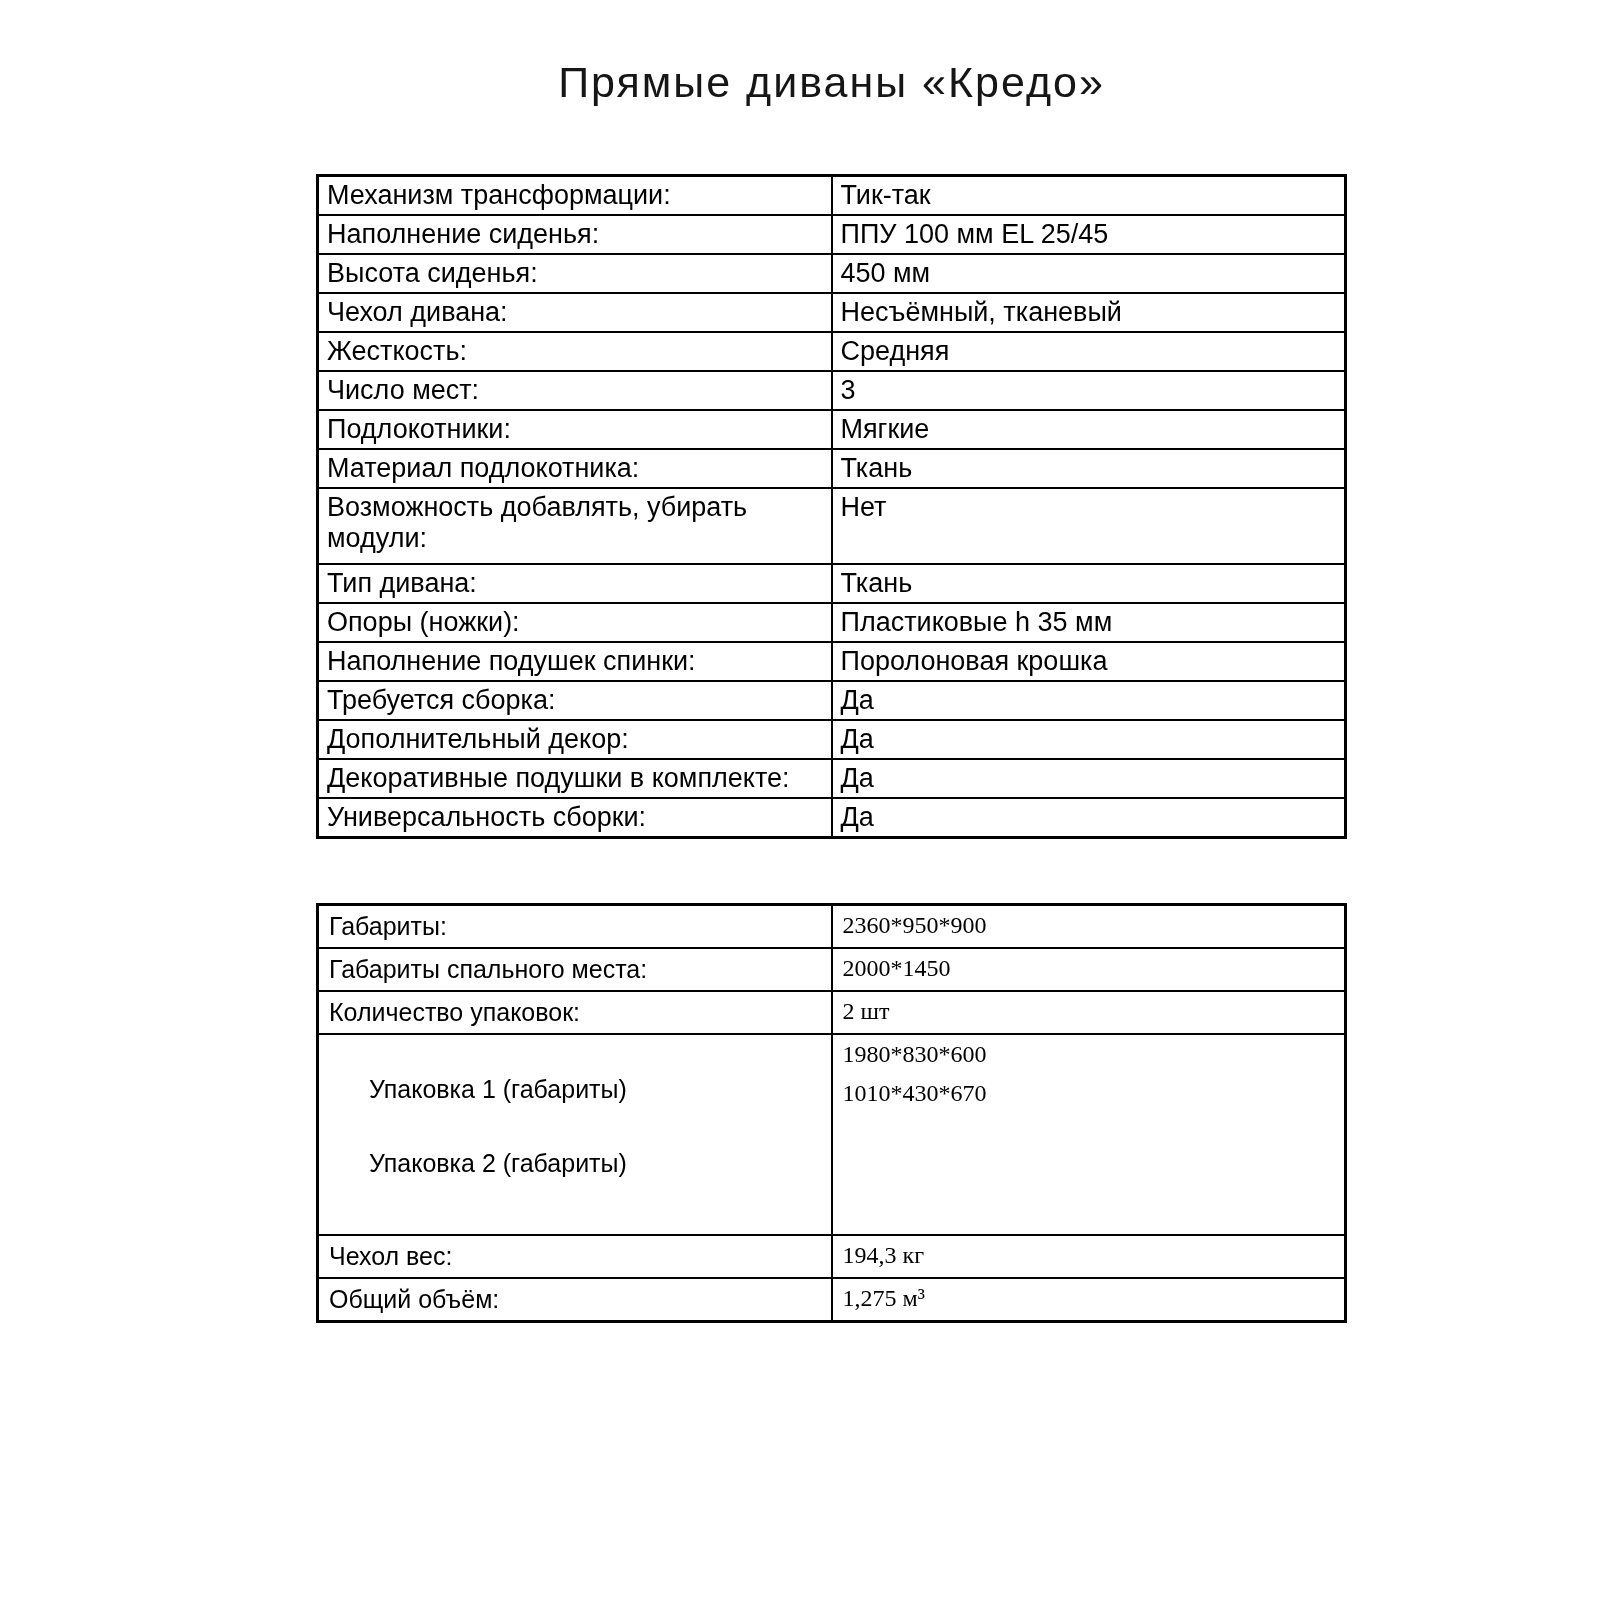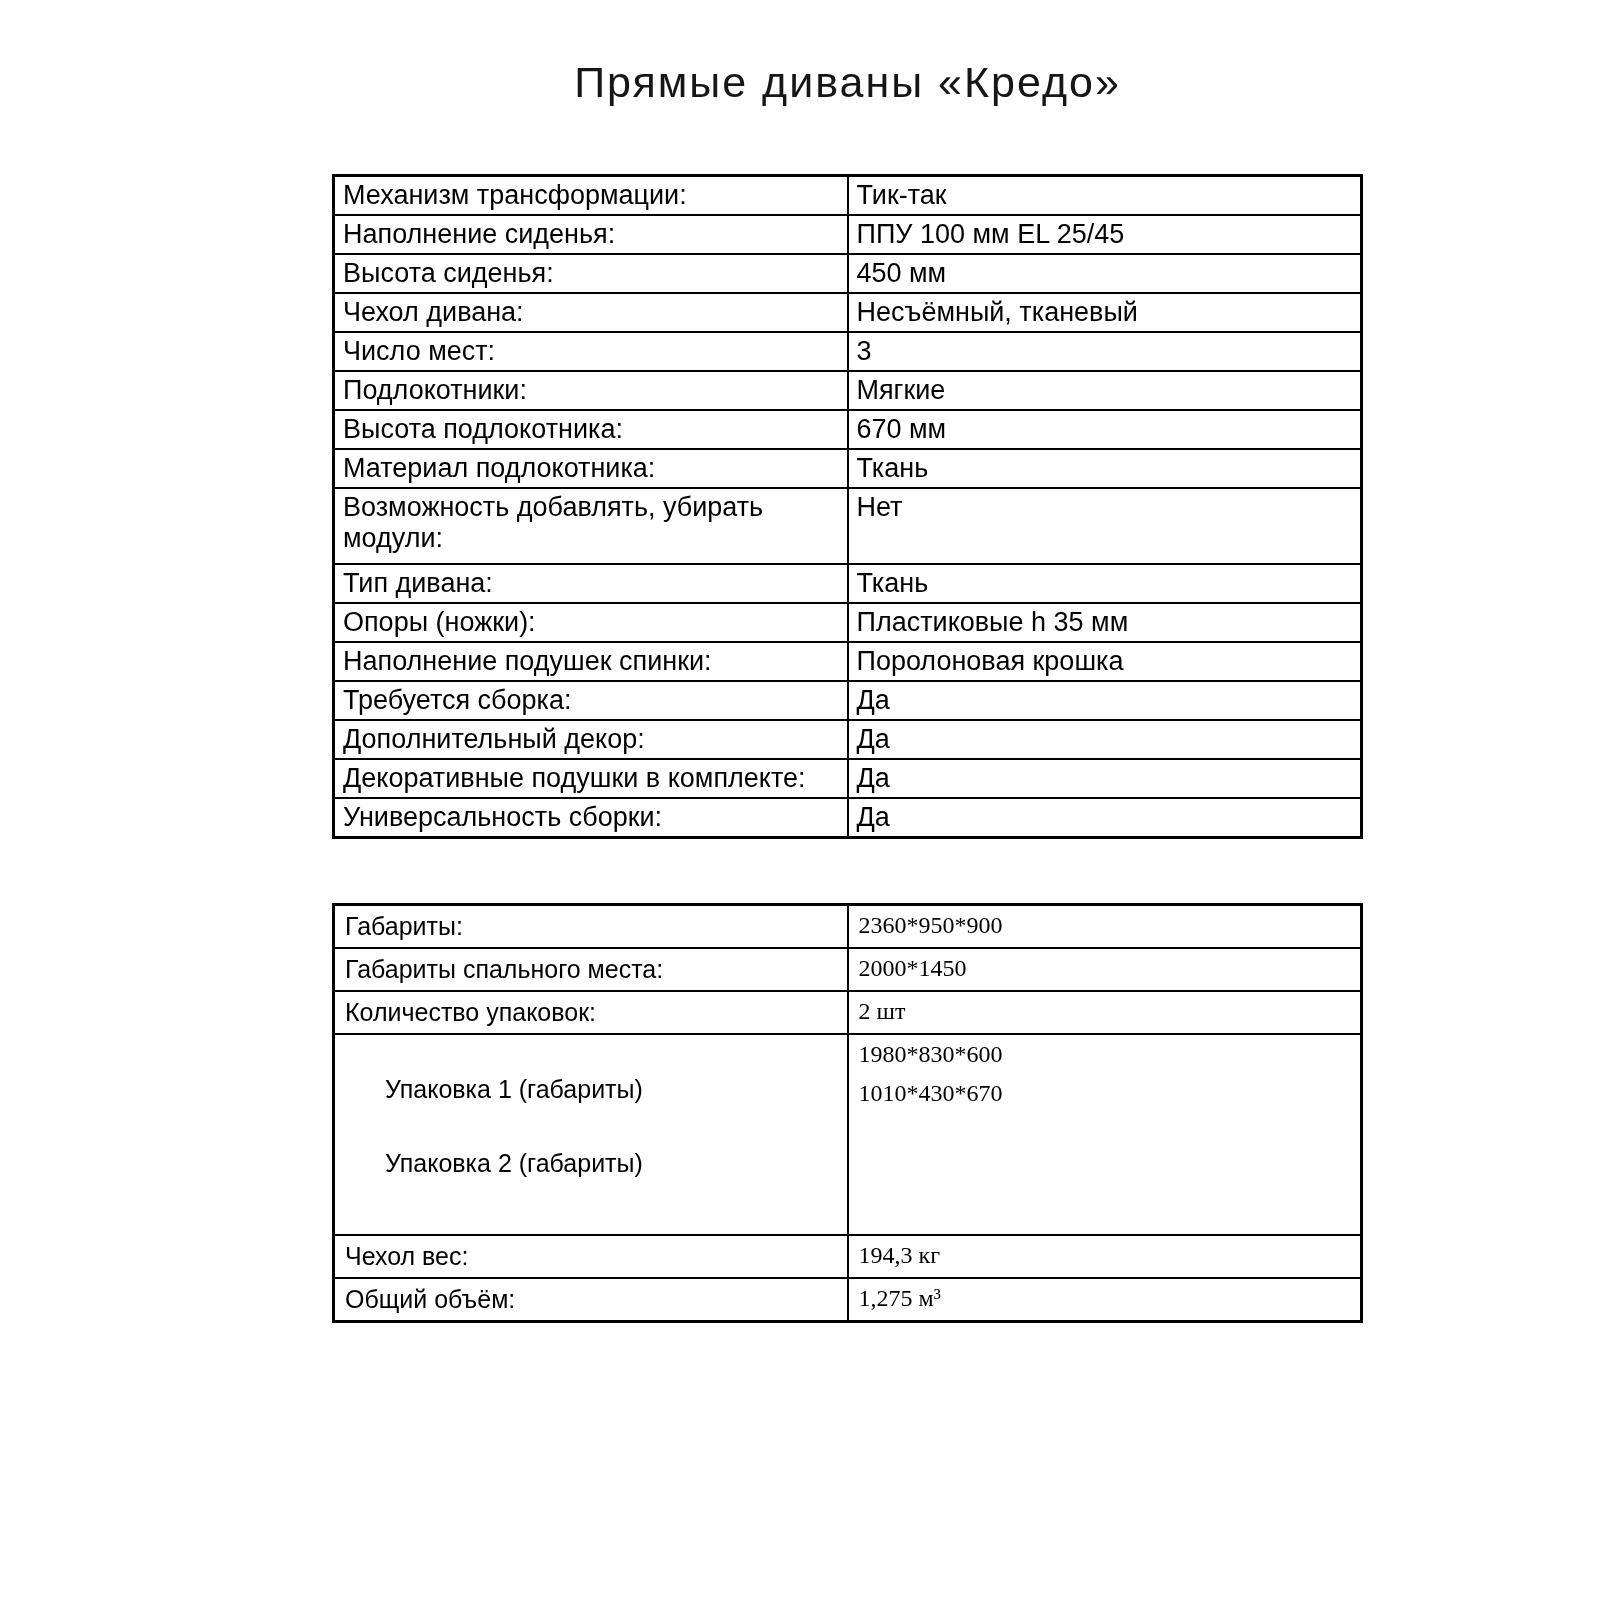--- a/index.html
+++ b/index.html
@@ -9,21 +9,21 @@
   }
   body {
     width: 1600px;
     height: 1600px;
     position: relative;
     font-family: "Liberation Sans", sans-serif;
     color: #000000;
   }
   .content {
     position: absolute;
-    left: 332px;
+    left: 316px;
     top: 0;
     width: 1031px;
   }
   .page-title {
     margin: 56px 0 0 0;
     text-align: center;
     font-size: 43px;
     line-height: 52px;
     font-weight: 400;
     letter-spacing: 2px;
@@ -91,30 +91,30 @@
       </tr>
       <tr>
         <td class="label-cell">Высота сиденья:</td>
         <td class="value-cell">450 мм</td>
       </tr>
       <tr>
         <td class="label-cell">Чехол дивана:</td>
         <td class="value-cell">Несъёмный, тканевый</td>
       </tr>
       <tr>
+        <td class="label-cell">Жесткость:</td>
+        <td class="value-cell">Средняя</td>
+      </tr>
+      <tr>
         <td class="label-cell">Число мест:</td>
         <td class="value-cell">3</td>
       </tr>
       <tr>
         <td class="label-cell">Подлокотники:</td>
         <td class="value-cell">Мягкие</td>
-      </tr>
-      <tr>
-        <td class="label-cell">Высота подлокотника:</td>
-        <td class="value-cell">670 мм</td>
       </tr>
       <tr>
         <td class="label-cell">Материал подлокотника:</td>
         <td class="value-cell">Ткань</td>
       </tr>
       <tr class="tall">
         <td class="label-cell">Возможность добавлять, убирать
 модули:</td>
         <td class="value-cell">Нет</td>
       </tr>

